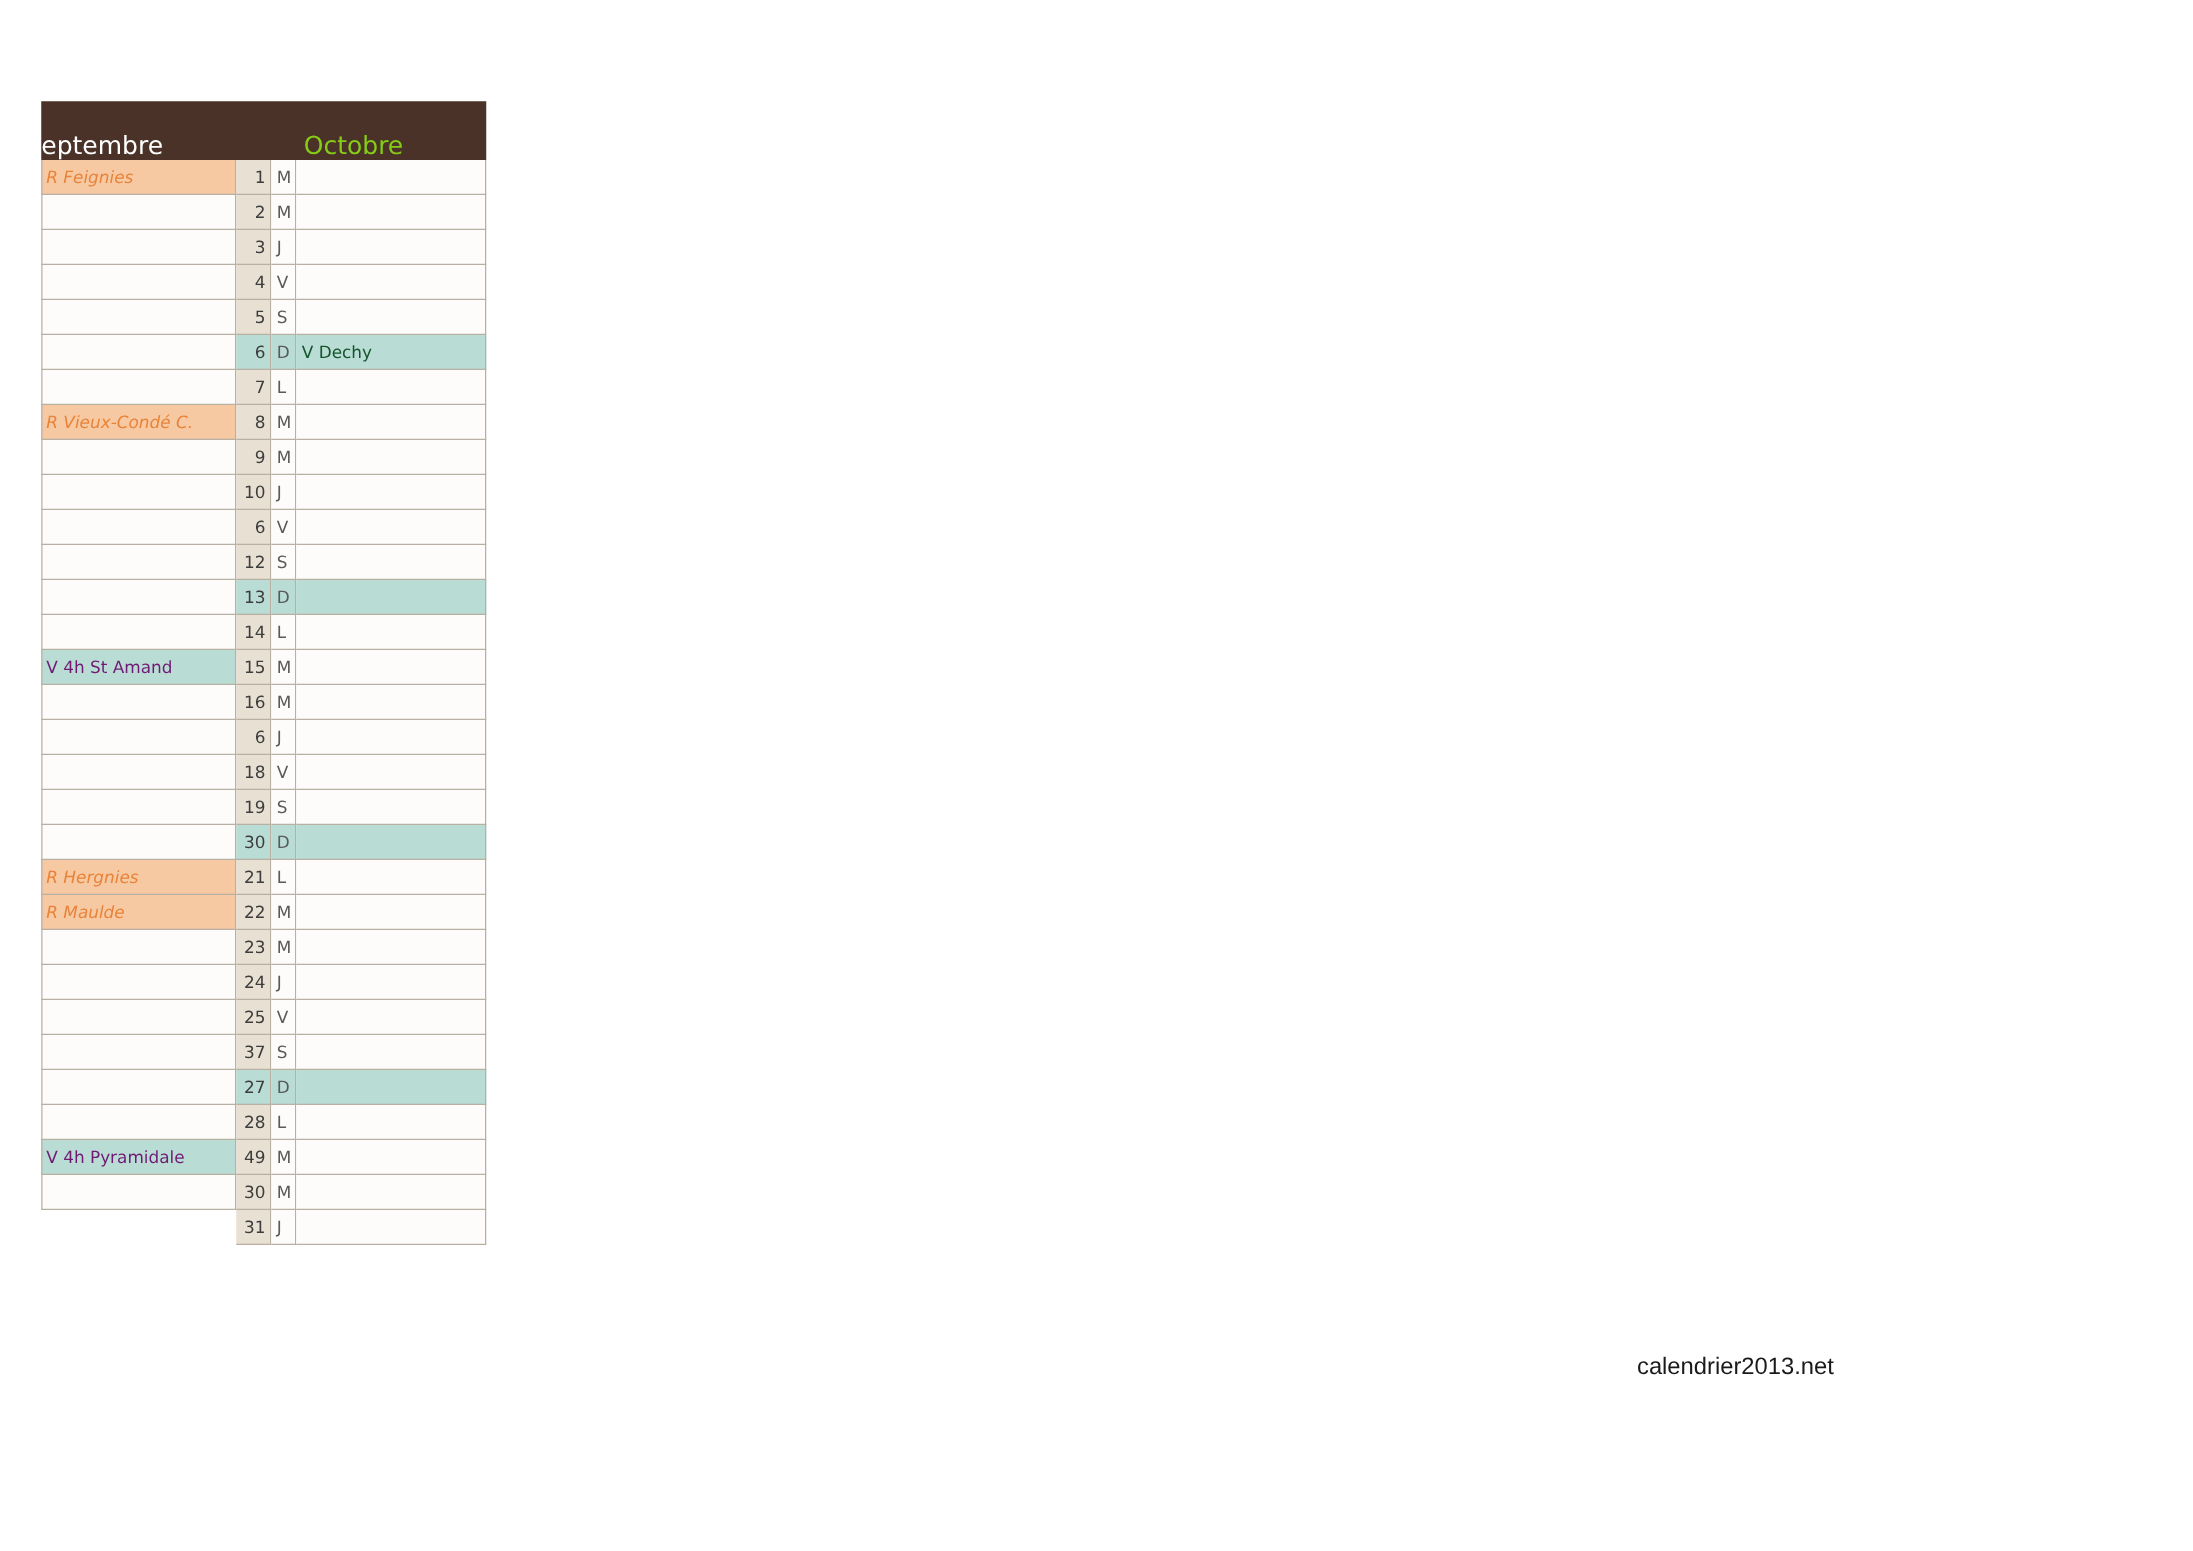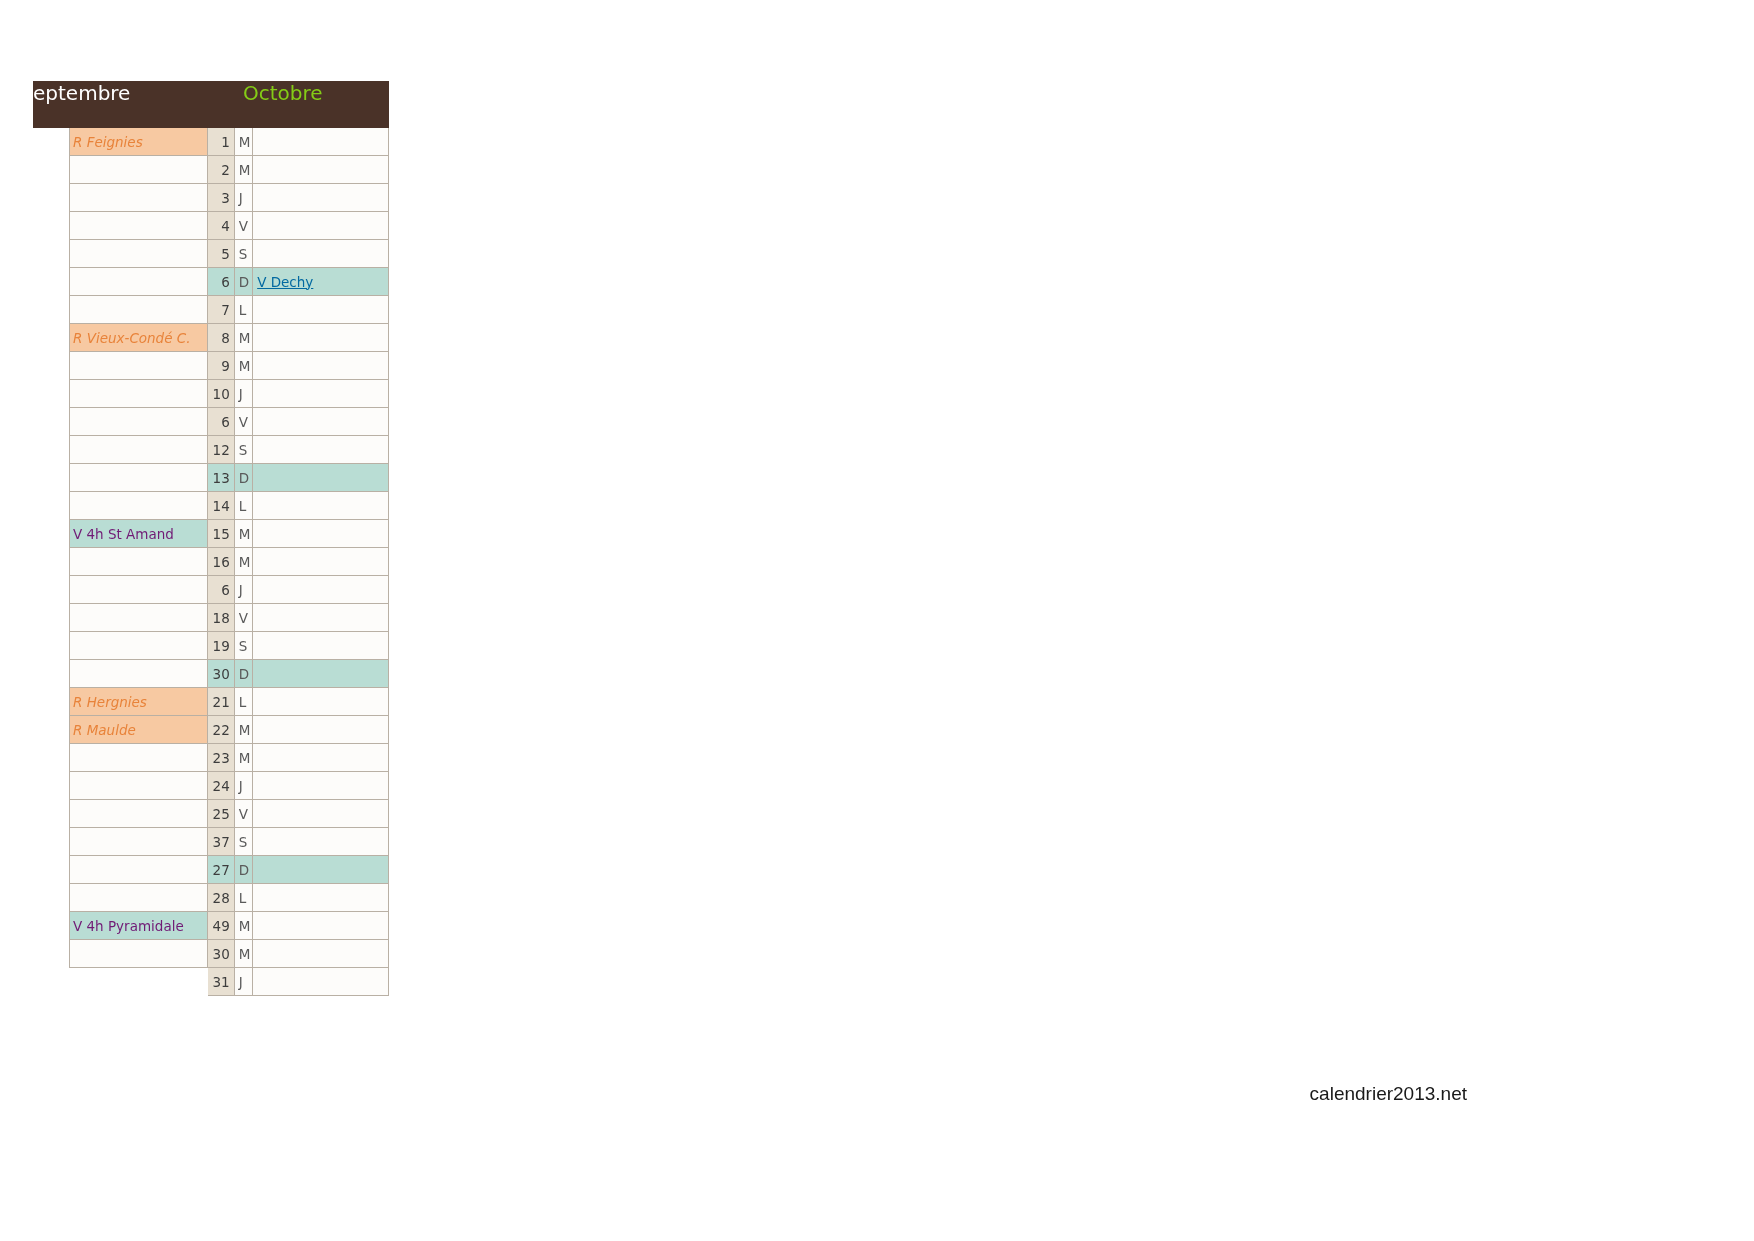--- a/index.html
+++ b/index.html
@@ -18,21 +18,21 @@
     position: absolute;
     left: 33px;
     top: 81px;
     width: 356px;
   }
 
   .cal-header {
     display: flex;
     background: #4a3228;
     height: 47px;
-    align-items: flex-start;
+    align-items: flex-end;
   }
   .cal-header .month-prev {
     width: 155px;
     color: #ffffff;
     font-size: 20px;
     padding-left: 0px;
     box-sizing: border-box;
     overflow: hidden;
     white-space: nowrap;
   }
@@ -60,21 +60,20 @@
     align-items: center;
     background: #fdfcfa;
     overflow: hidden;
     white-space: nowrap;
   }
 
   .c-prev {
     width: 156px;
     padding-left: 3px;
     border-left: 1px solid #b9b0a4;
-    margin-left: 36px;
   }
   .c-prev.first { border-top: none; }
 
   .c-num {
     width: 29px;
     background: #e8e0d2;
     justify-content: flex-end;
     padding-right: 4px;
     color: #3d3d3d;
     border-left: none;
@@ -102,22 +101,21 @@
   .evt-orange {
     color: #e8833a;
     font-style: italic;
     background: #f7c9a2 !important;
   }
   .evt-teal {
     color: #701a75;
     background: #b9ddd4 !important;
   }
   .evt-teal-plain {
-    color: #0369a1;
-    text-decoration: underline;
+    color: #14532d;
   }
 
   
   .noprev .c-prev {
     border: none;
     background: transparent;
   }
 
   .footer {
     position: absolute;

